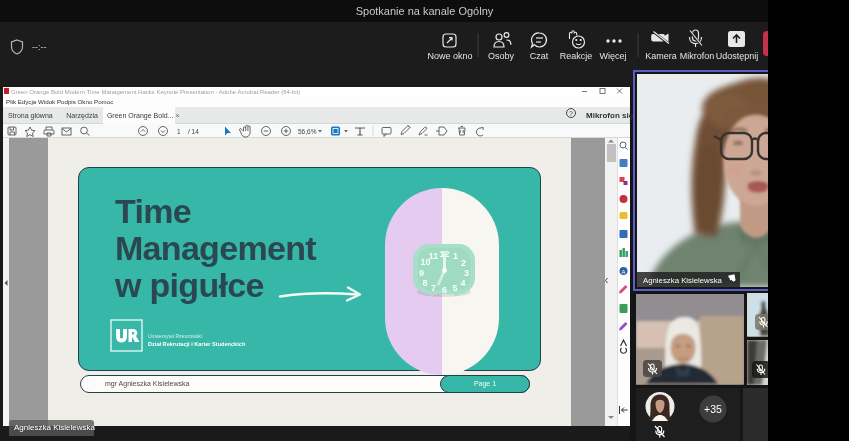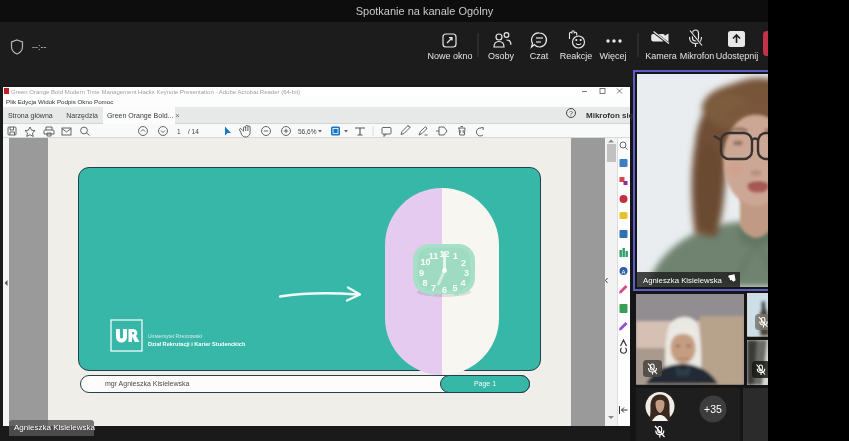--- a/index.html
+++ b/index.html
@@ -207,20 +207,21 @@
           <line x1="-4" y1="268" x2="-4" y2="276"></line>
           <path d="M4 272 h-6 m2.5 -2.5 l-2.5 2.5 l2.5 2.5"></path>
         </g>
  </g>
 </svg>
 
 <div class="abs" style="left:48px;top:138px;width:523px;height:288px;background:#f0eee9;"></div>
 
 <div class="abs" style="left:78px;top:167px;width:462.5px;height:204px;background:#36b7a7;border:1px solid #22414b;border-radius:11px;box-sizing:border-box;"></div>
 
+<div class="abs" style="left:115px;top:193px;font-size:34px;line-height:37px;font-weight:bold;color:#2b4852;letter-spacing:-0.7px;">Time<br>Management<br>w pigułce</div>
 
 <svg class="abs" style="left:276px;top:283px;" width="92" height="22" viewBox="0 0 92 22">
   <path d="M4 13.5 C 30 9.5 55 9.5 81 11.5" fill="none" stroke="#f2faf8" stroke-width="2.4" stroke-linecap="round"></path>
   <path d="M72 4.5 L 84 11.5 L 71 17.5" fill="none" stroke="#f2faf8" stroke-width="2.4" stroke-linecap="round" stroke-linejoin="round"></path>
 </svg>
 
 <div class="abs" style="left:385px;top:188px;width:114px;height:187px;border-radius:57px;background:linear-gradient(90deg,#e6cbf0 0 50%,#f8f6f1 50% 100%);"></div>
 
 <svg class="abs" style="left:405px;top:238px;" width="80" height="64" viewBox="0 0 80 64">
   <ellipse cx="39" cy="54" rx="27" ry="5" fill="#000" opacity="0.10"></ellipse>

